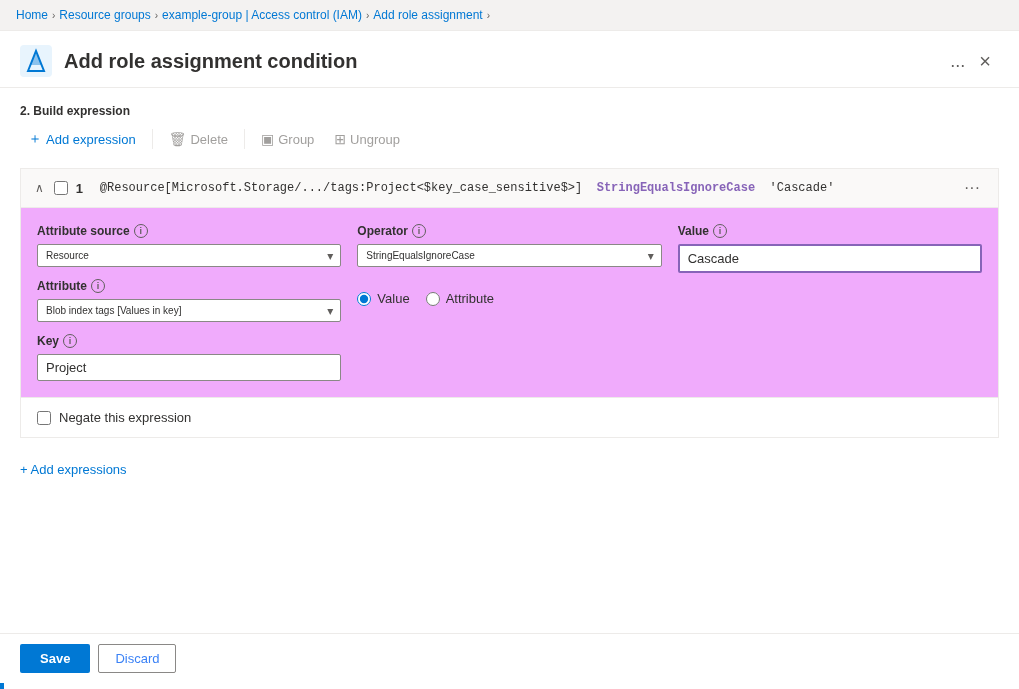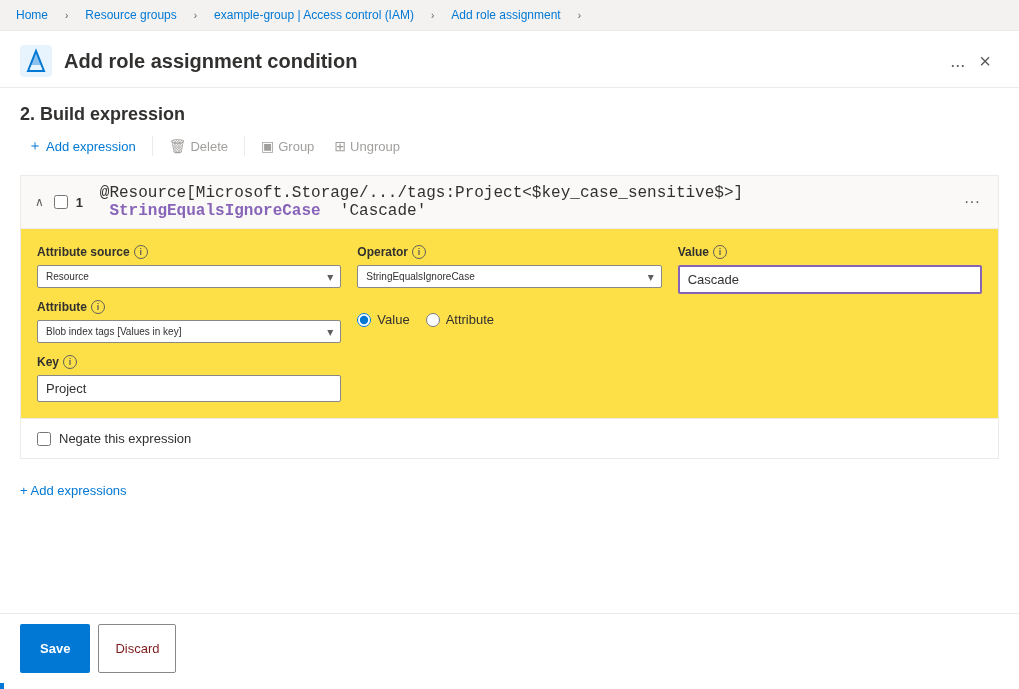--- a/index.html
+++ b/index.html
@@ -13,21 +13,21 @@
       overflow: hidden;
     }
 
     
     .breadcrumb-bar {
       background: #f3f2f1;
       padding: 8px 16px;
       border-bottom: 1px solid #edebe9;
       display: flex;
       align-items: center;
-      gap: 17px;
+      gap: 4px;
       font-size: 12px;
       color: #0078d4;
     }
     .breadcrumb-bar a {
       color: #0078d4;
       text-decoration: none;
       cursor: pointer;
     }
     .breadcrumb-bar .current {
       color: #0078d4;
@@ -93,21 +93,21 @@
       padding: 16px 20px;
     }
 
     
     .panel-content::-webkit-scrollbar { width: 8px; }
     .panel-content::-webkit-scrollbar-track { background: #f3f2f1; }
     .panel-content::-webkit-scrollbar-thumb { background: #c8c6c4; }
 
     
     .section-heading {
-      font-size: 18px;
+      font-size: 12px;
       font-weight: 600;
       margin-bottom: 8px;
     }
     .section-description {
       font-size: 12px;
       color: #605e5c;
       margin-bottom: 14px;
       line-height: 1.5;
     }
     .learn-more {
@@ -174,21 +174,21 @@
       width: 14px;
       height: 14px;
       cursor: pointer;
     }
     .expr-number {
       font-weight: 600;
       font-size: 13px;
       min-width: 16px;
     }
     .expr-formula {
-      font-size: 16px;
+      font-size: 12px;
       color: #323130;
       flex: 1;
       font-family: 'Courier New', monospace;
     }
     .expr-formula .func-name {
       color: #8764b8;
       font-weight: 600;
     }
     .expr-formula .string-val {
       color: #323130;
@@ -198,21 +198,21 @@
       border: none;
       cursor: pointer;
       font-size: 16px;
       color: #605e5c;
       padding: 2px 6px;
     }
 
     
     .expression-body {
       padding: 16px;
-      background: #fde047;
+      background: #f0abfc;
     }
     .expr-fields {
       display: grid;
       grid-template-columns: 1fr 1fr 1fr;
       gap: 16px;
     }
     .field-group {
       display: flex;
       flex-direction: column;
       gap: 6px;
@@ -316,23 +316,23 @@
       color: #fff;
       border: none;
       padding: 6px 20px;
       font-size: 13px;
       cursor: pointer;
       border-radius: 2px;
       font-weight: 600;
     }
     .btn-secondary {
       background: #fff;
-      color: #7f1d1d;
+      color: #3b82f6;
       border: 1px solid #8a8886;
-      padding: 16px 16px;
+      padding: 6px 16px;
       font-size: 13px;
       cursor: pointer;
       border-radius: 2px;
     }
 
     
     .left-accent {
       position: absolute;
       left: 0;
       top: 37px;

